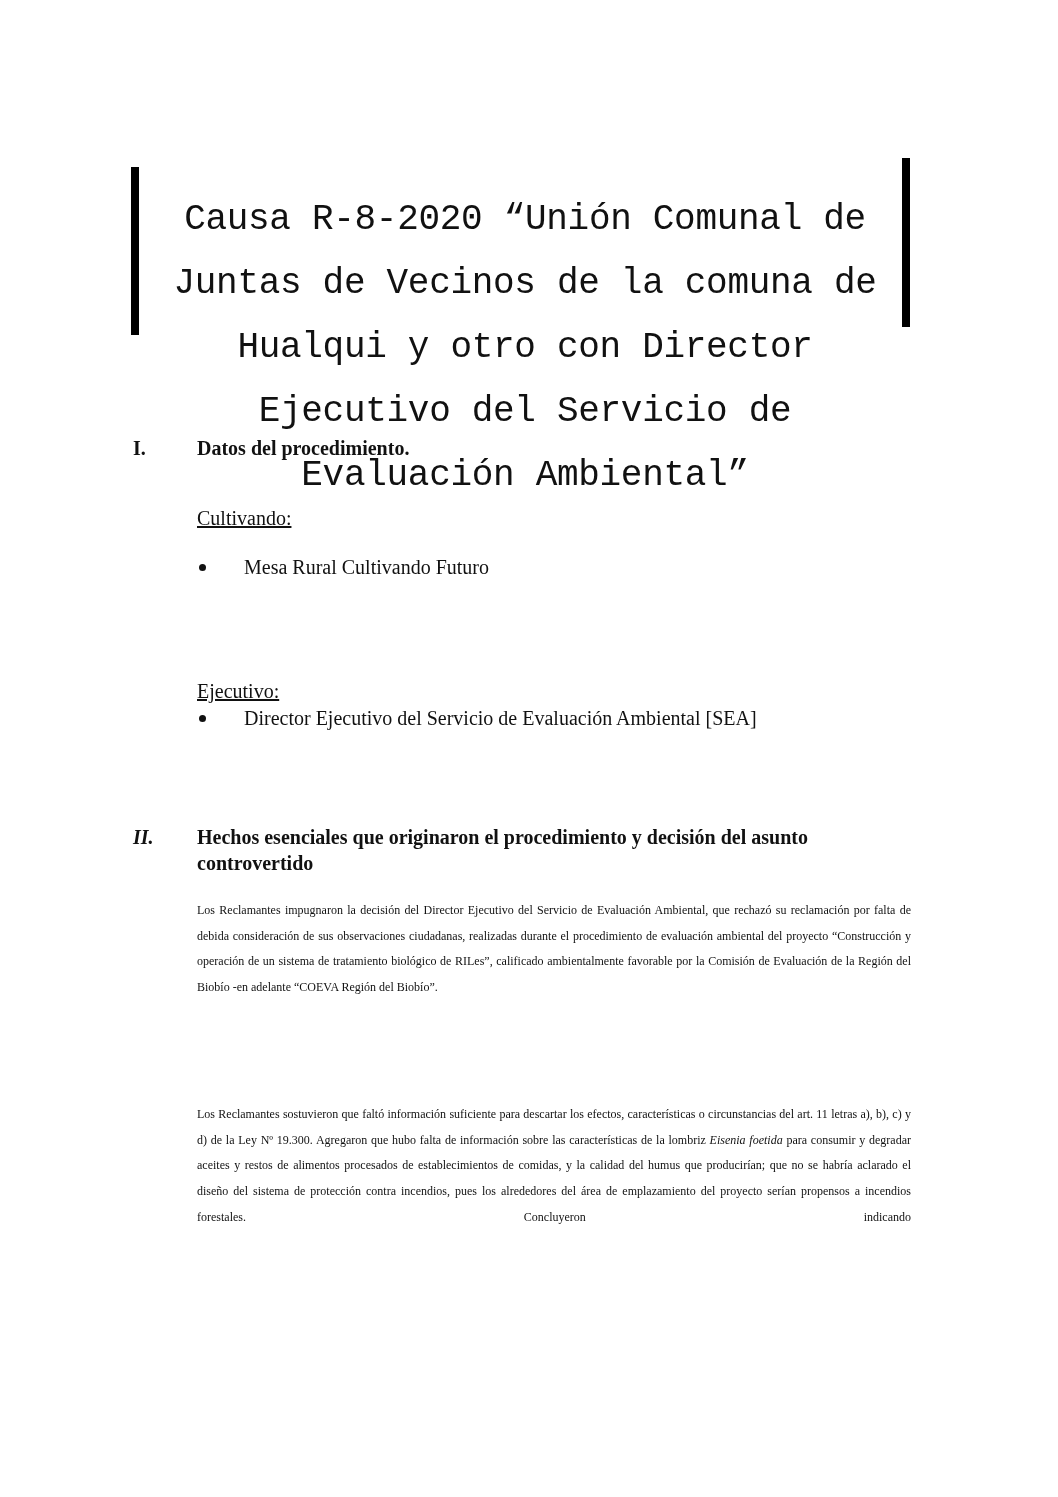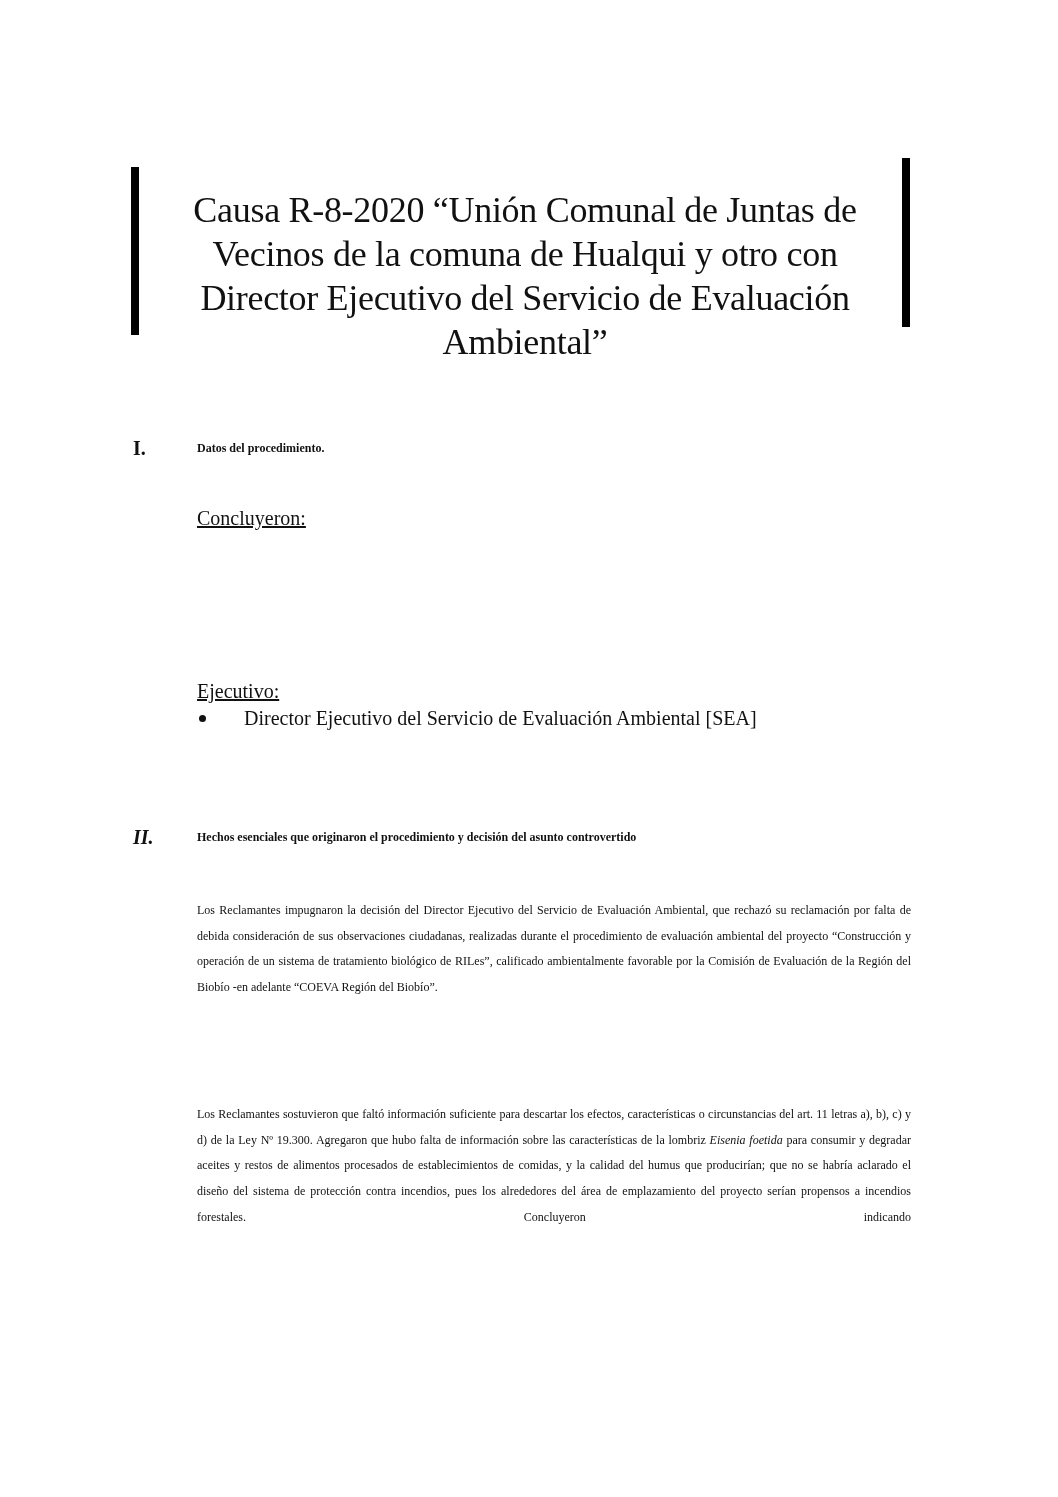--- a/index.html
+++ b/index.html
@@ -2,46 +2,47 @@
 <html><head>
 <meta charset="utf-8">
 <style>
   html, body { margin: 0; padding: 0; background: #ffffff; }
   body { width: 1058px; height: 1497px; position: relative; overflow: hidden;
          font-family: "Liberation Serif", "DejaVu Serif", serif; color: #111; }
   .bar { position: absolute; background: #000; width: 8px; }
   .bar.left { left: 131px; top: 167px; height: 168px; }
   .bar.right { left: 902px; top: 158px; height: 169px; }
   .title { position: absolute; left: 150px; top: 188px; width: 750px;
-           text-align: center; font-size: 36px; line-height: 44px; letter-spacing: -0.3px; }
+           text-align: center; font-size: 36px; line-height: 64px; letter-spacing: -0.3px; font-family: Liberation Mono, monospace; }
   .sec-num { position: absolute; left: 133px; font-weight: bold; font-size: 20px; }
-  .sec-head { position: absolute; left: 197px; font-weight: bold; font-size: 12px; width: 714px; line-height: 26px; }
+  .sec-head { position: absolute; left: 197px; font-weight: bold; font-size: 20px; width: 714px; line-height: 26px; }
   .sub { position: absolute; left: 197px; font-size: 20px; text-decoration: underline; }
   .bullet-list { position: absolute; left: 197px; margin: 0; padding: 0; list-style: none; font-size: 20px; }
   .bullet-list li { position: relative; padding-left: 47px; line-height: 29px; height: 29px; }
   .bullet-list li .dot { position: absolute; left: 2px; top: 11px; width: 7px; height: 7px; border-radius: 50%; background: #111; }
   .para { position: absolute; left: 197px; width: 714px; font-size: 12px; line-height: 25.7px;
           text-align: justify; margin: 0; }
   .para.lastjust { text-align-last: justify; }
   em { font-style: italic; }
 </style>
 </head>
 <body>
 
 <div class="bar left"></div>
 <div class="bar right"></div>
 
 <div class="title">Causa R-8-2020 “Unión Comunal de Juntas de Vecinos de la comuna de Hualqui y otro con Director Ejecutivo del Servicio de Evaluación Ambiental”</div>
 
 <div class="sec-num" style="top:437px;">I.</div>
 <div class="sec-head" style="top:435px;">Datos del procedimiento.</div>
 
-<div class="sub" style="top:507px;">Concluyeron:</div>
+<div class="sub" style="top:507px;">Cultivando:</div>
 
 <ul class="bullet-list" style="top:553px;">
+  <li><span class="dot"></span><span>Mesa Rural Cultivando Futuro</span></li>
 </ul>
 
 <div class="sub" style="top:680px;">Ejecutivo:</div>
 
 <ul class="bullet-list" style="top:704px;">
   <li><span class="dot"></span><span>Director Ejecutivo del Servicio de Evaluación Ambiental [SEA]</span></li>
 </ul>
 
 <div class="sec-num" style="top:826px;font-style:italic;">II.</div>
 <div class="sec-head" style="top:824px;">Hechos esenciales que originaron el procedimiento y decisión del asunto controvertido</div>

